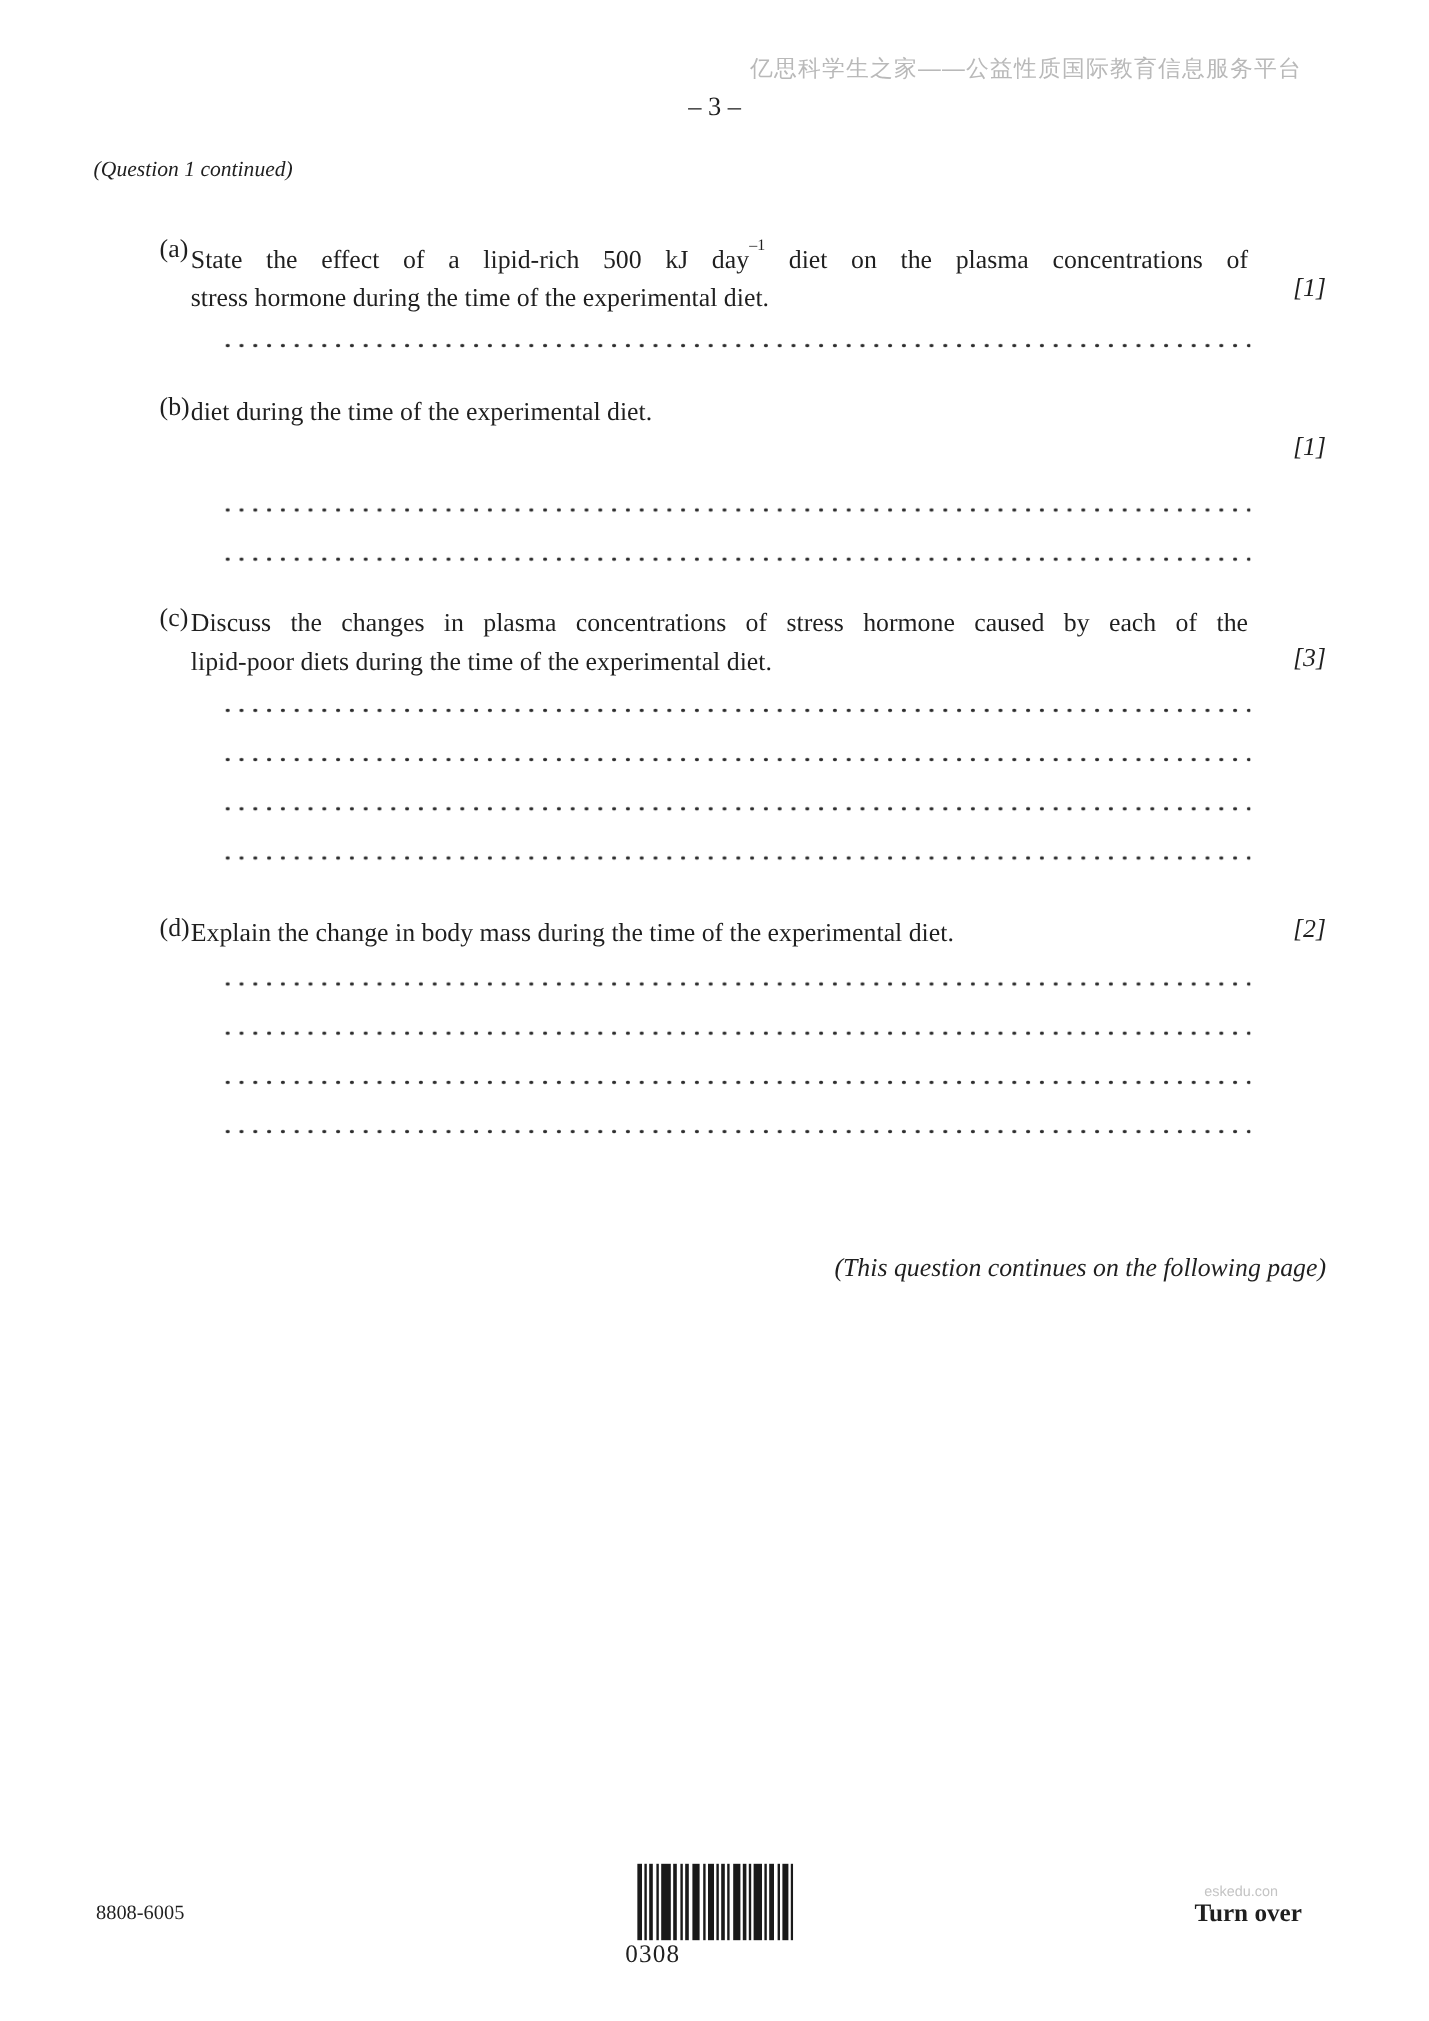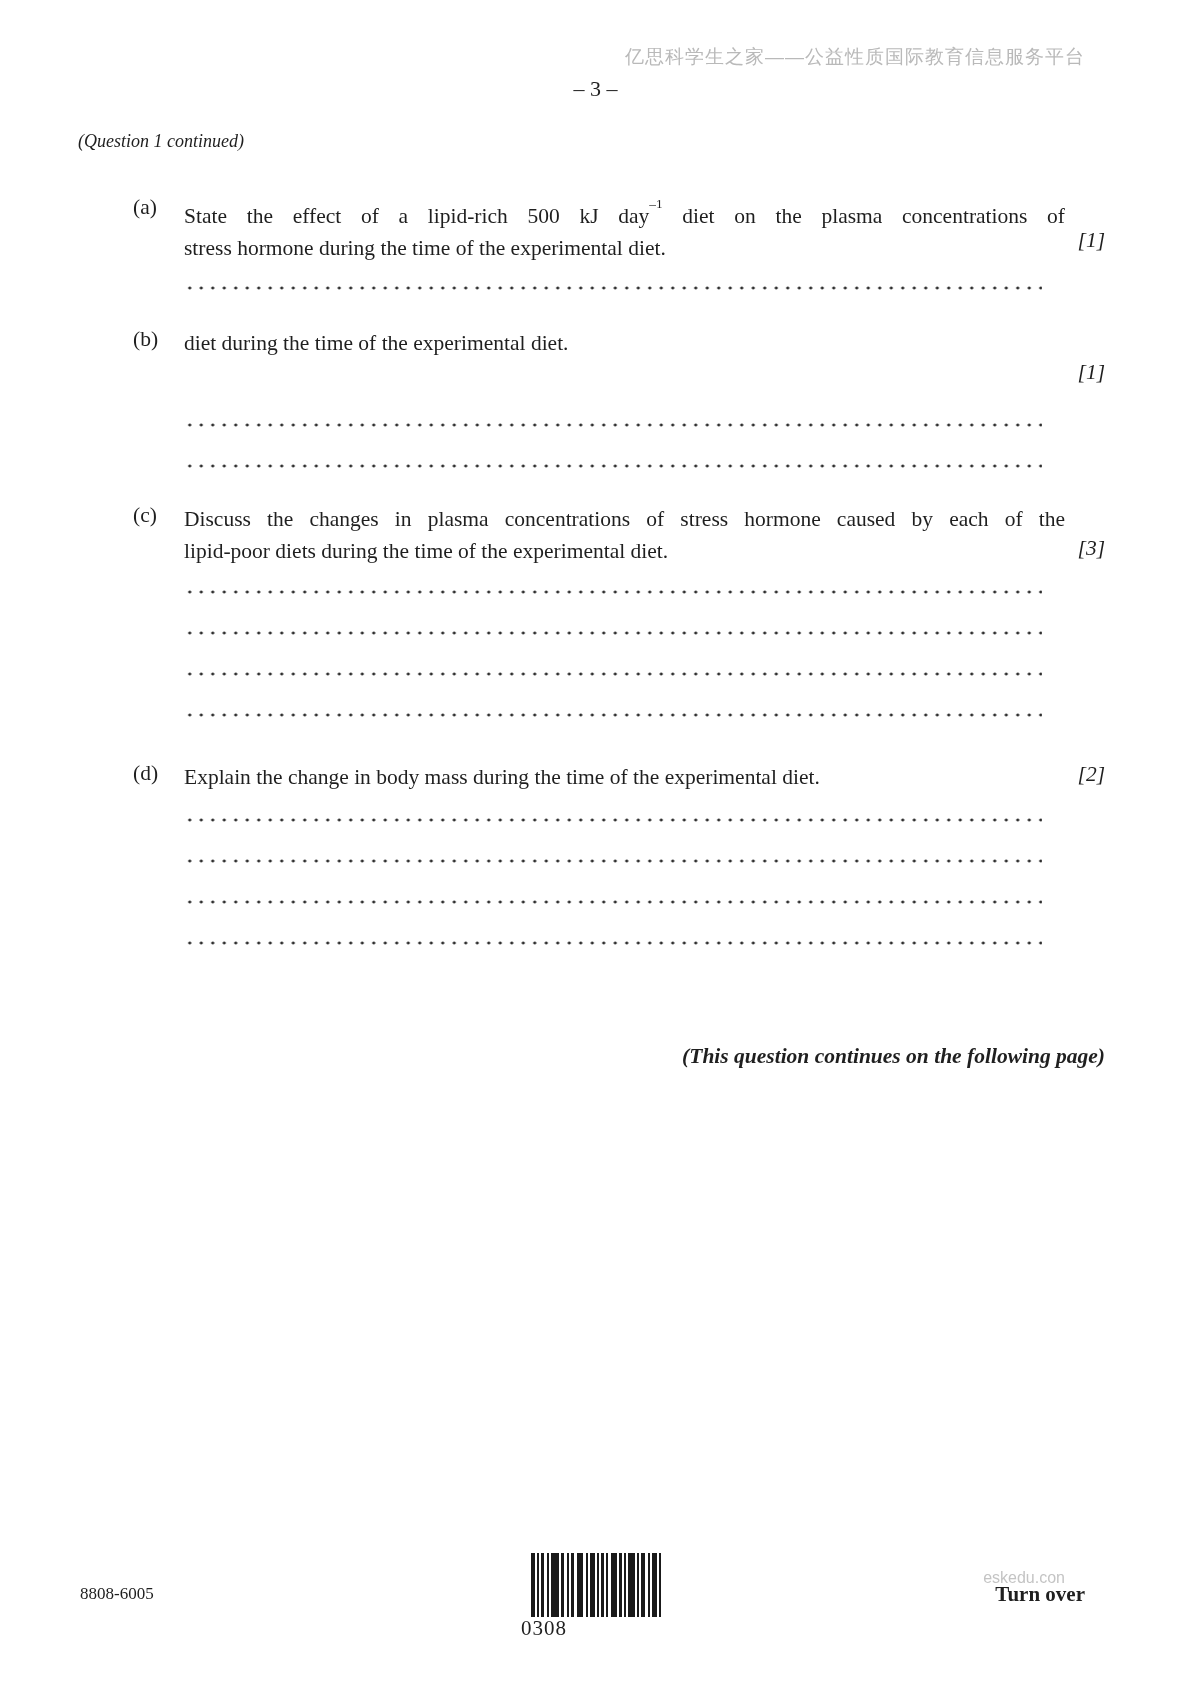--- a/index.html
+++ b/index.html
@@ -25,49 +25,49 @@
     position:absolute;top:76px;right:106px;
     font-size:23px;color:#1f1f1f;white-space:nowrap;
   }
   .continuation{
     position:absolute;top:131px;left:78px;
     font-style:italic;font-size:18px;white-space:nowrap;
   }
   
   .qblock{position:absolute;left:133px;width:972px;}
   .qlabel{position:absolute;left:0;top:0;font-size:21.5px;}
-  .qtext{margin-left:51px;width:881px;font-size:21.5px;line-height:32px;}
+  .qtext{margin-left:26px;width:881px;font-size:21.5px;line-height:32px;}
   .qline-just{text-align:justify;text-align-last:justify;}
   .qline-left{text-align:left;}
   .qmark{
     position:absolute;right:0;font-style:italic;font-size:21.5px;
   }
   sup.inv{font-size:0.62em;position:relative;top:-0.55em;letter-spacing:0;}
   
   .dotline{
     position:absolute;left:184px;width:858px;height:4px;
     background-image:radial-gradient(circle, #2e2e2e 1.35px, transparent 1.7px);
     background-size:11.5px 4px;background-repeat:repeat-x;background-position:0 0;
   }
   
   .continues{
     position:absolute;top:1044px;right:86px;
-    font-style:italic;font-size:21.5px;white-space:nowrap;font-weight:bold;
+    font-style:italic;font-size:21.5px;white-space:nowrap;
   }
   
   .doc-code{position:absolute;left:80px;top:1584px;font-size:17px;}
   .barcode{position:absolute;left:531px;top:1553px;width:130px;height:64px;}
   .barcode-label{
     position:absolute;left:521px;top:1616px;width:150px;
     font-size:21px;letter-spacing:1px;
   }
   .site-watermark{
     position:absolute;top:1569px;right:126px;
     font-family:"Liberation Sans", sans-serif;
-    font-size:16px;color:#c4c4c4;white-space:nowrap;
+    font-size:12px;color:#c4c4c4;white-space:nowrap;
   }
   .turn-over{
     position:absolute;top:1582px;right:106px;
     font-weight:bold;font-size:21px;white-space:nowrap;
   }
 </style>
 </head>
 <body>
 
 <div class="page">

